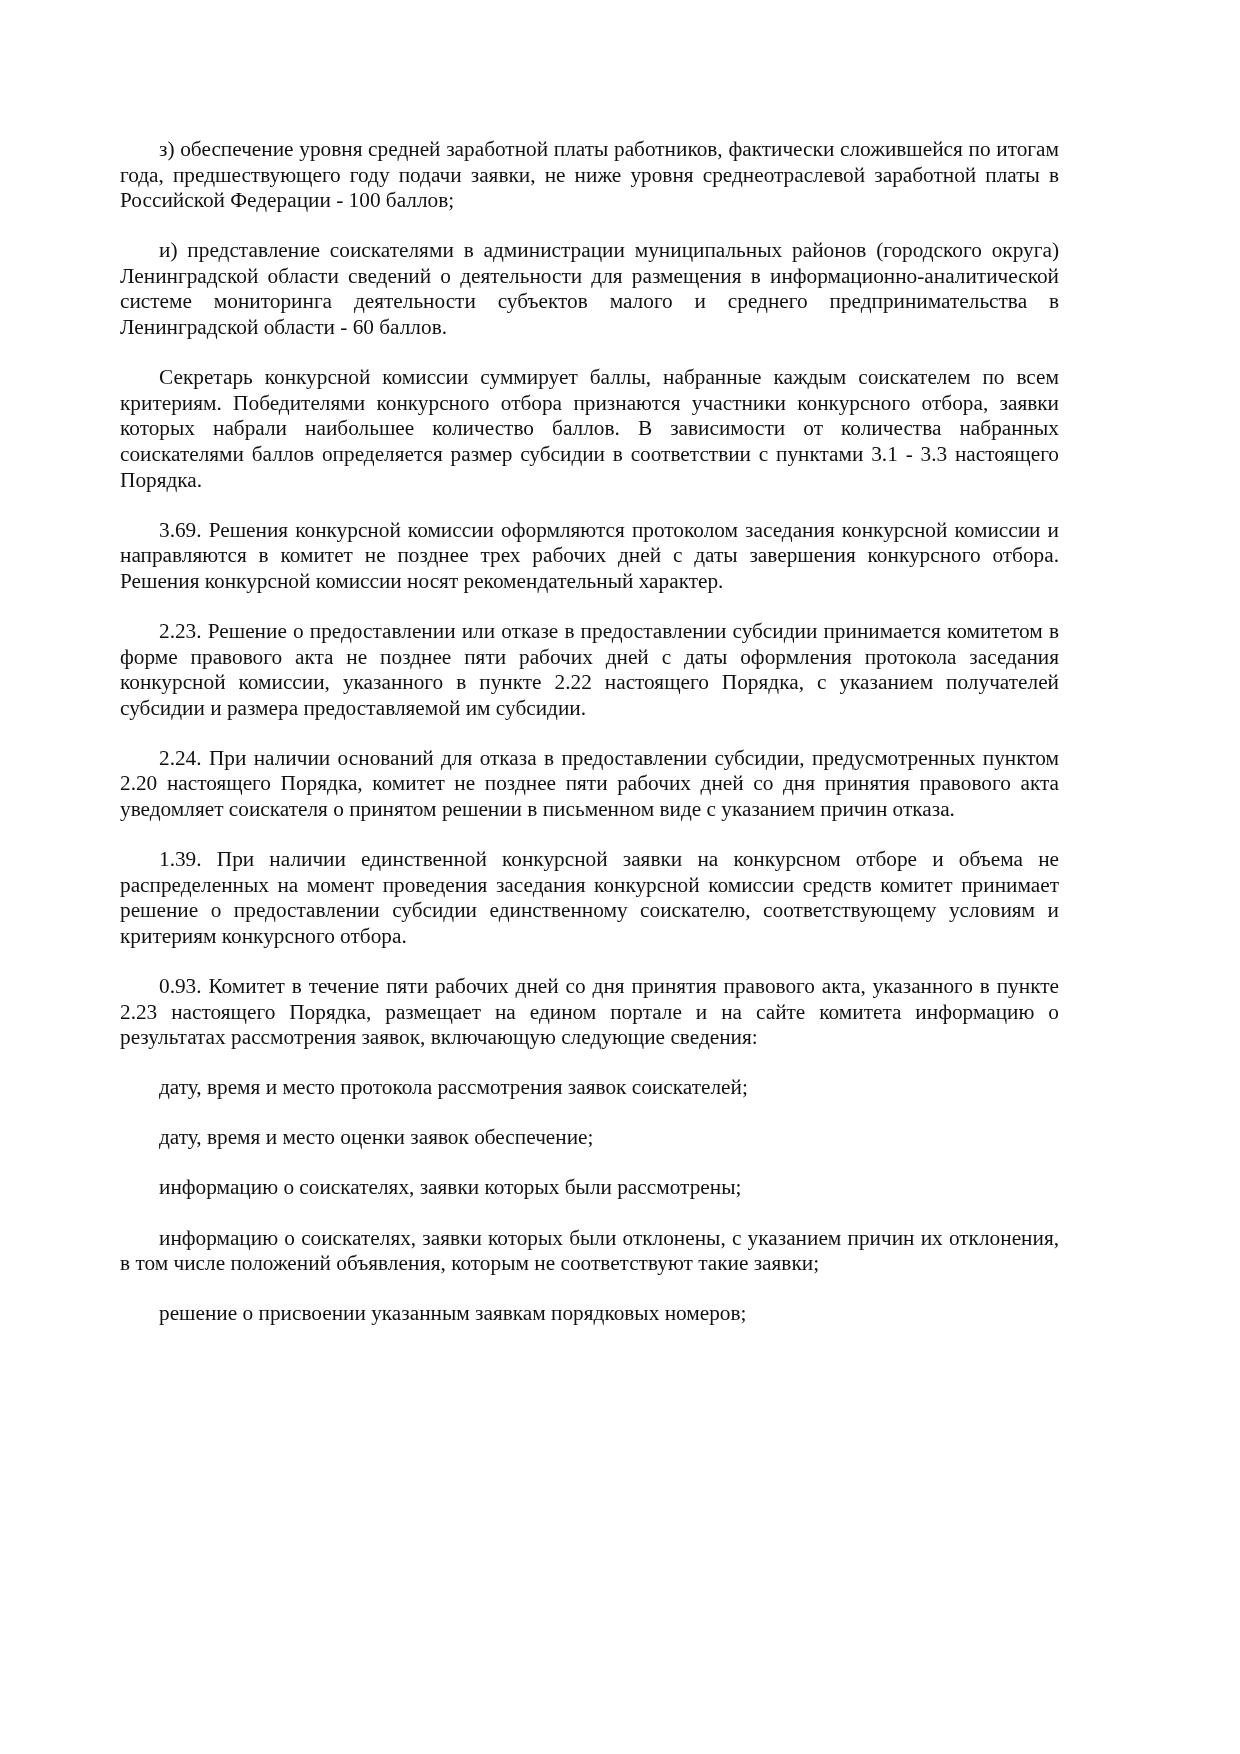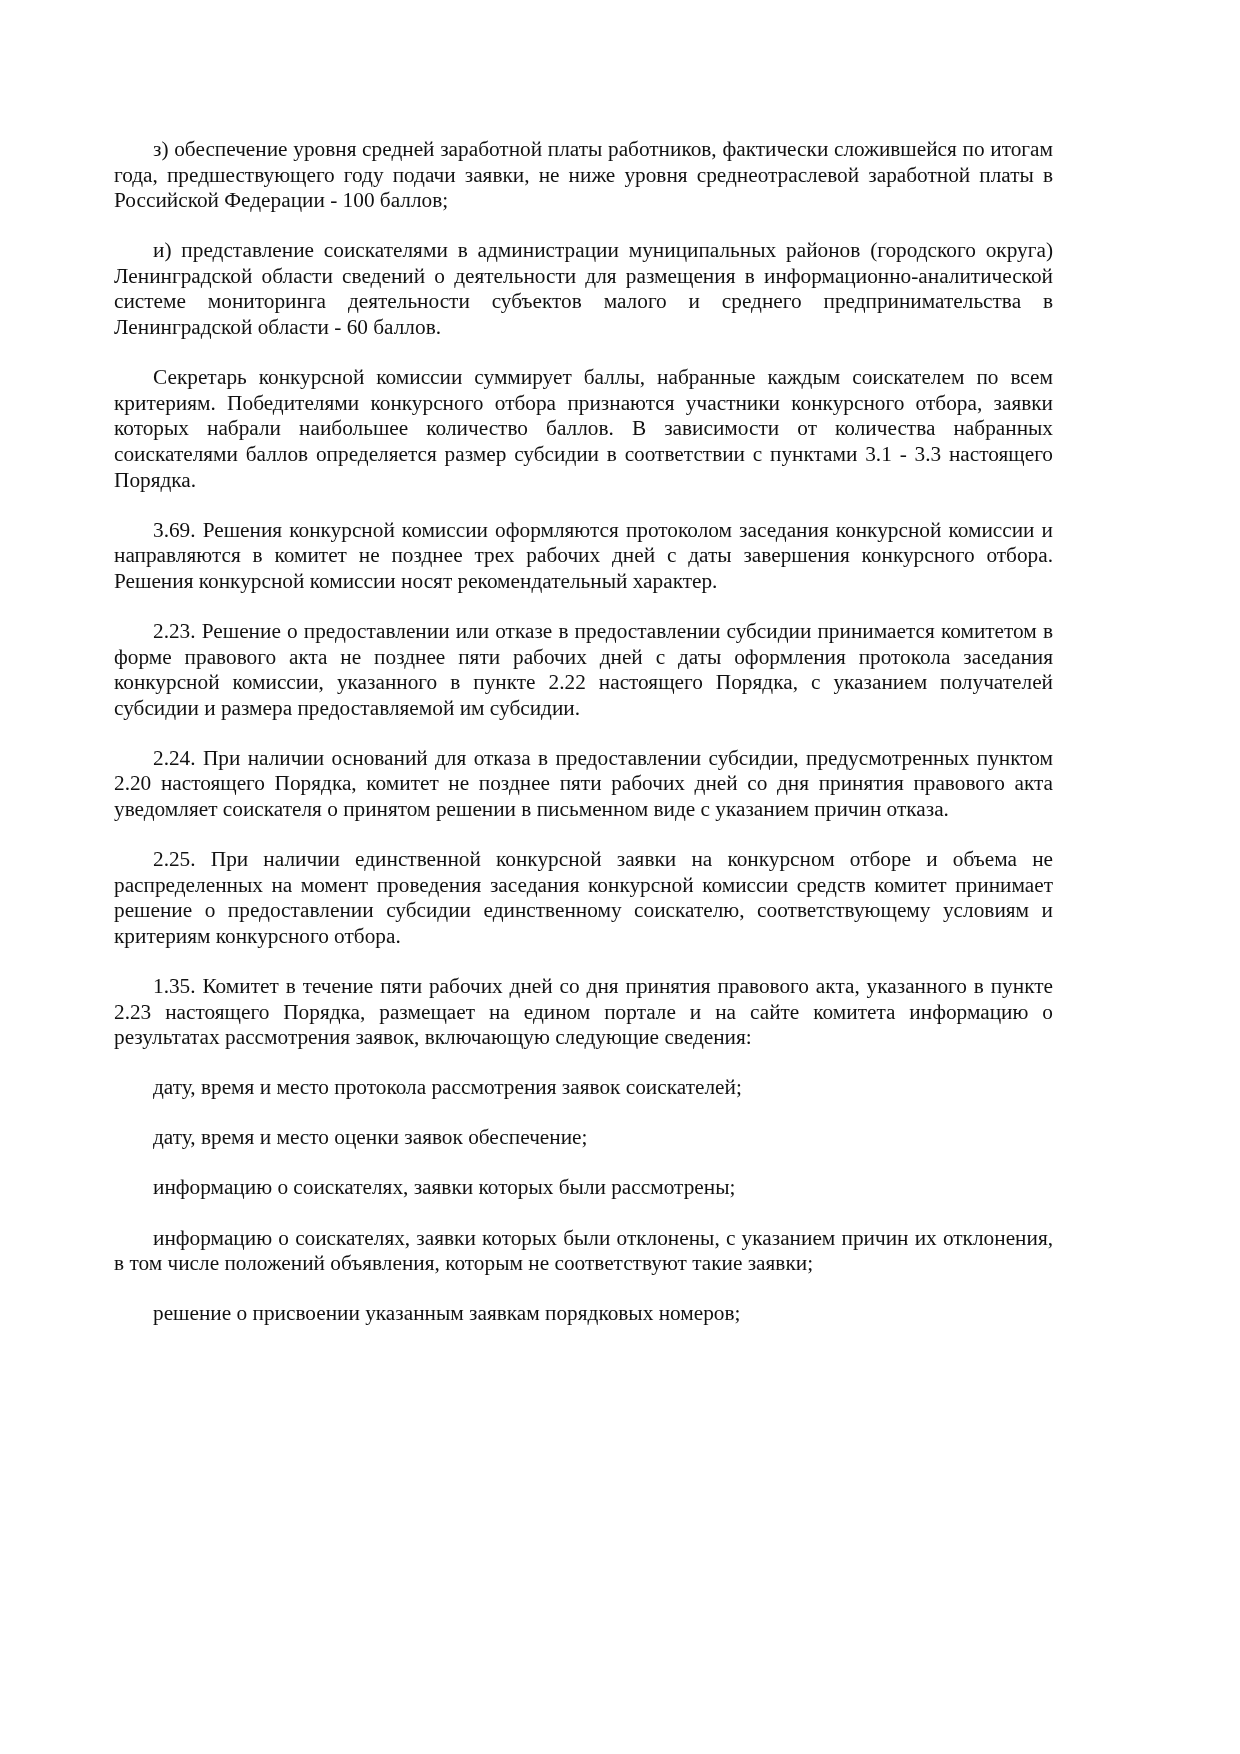--- a/index.html
+++ b/index.html
@@ -1,19 +1,19 @@
 <!DOCTYPE html>
 <html><head>
 <meta charset="utf-8">
 <style>
   html, body { margin: 0; padding: 0; background: #ffffff; }
   body { width: 1240px; height: 1754px; position: relative; overflow: hidden; }
   .page {
     position: absolute;
-    left: 114px;
+    left: 120px;
     top: 137px;
     width: 939px;
     font-family: "Liberation Serif", "DejaVu Serif", serif;
     font-size: 21.3px;
     line-height: 25.6px;
     color: #111111;
   }
   .para {
     margin: 0 0 24.5px 0;
     text-indent: 39px;
@@ -23,20 +23,20 @@
 </head>
 <body>
 
 <div class="page">
   <p class="para">з) обеспечение уровня средней заработной платы работников, фактически сложившейся по итогам года, предшествующего году подачи заявки, не ниже уровня среднеотраслевой заработной платы в Российской Федерации - 100 баллов;</p>
   <p class="para">и) представление соискателями в администрации муниципальных районов (городского округа) Ленинградской области сведений о деятельности для размещения в информационно-аналитической системе мониторинга деятельности субъектов малого и среднего предпринимательства в Ленинградской области - 60 баллов.</p>
   <p class="para">Секретарь конкурсной комиссии суммирует баллы, набранные каждым соискателем по всем критериям. Победителями конкурсного отбора признаются участники конкурсного отбора, заявки которых набрали наибольшее количество баллов. В зависимости от количества набранных соискателями баллов определяется размер субсидии в соответствии с пунктами 3.1 - 3.3 настоящего Порядка.</p>
   <p class="para">3.69. Решения конкурсной комиссии оформляются протоколом заседания конкурсной комиссии и направляются в комитет не позднее трех рабочих дней с даты завершения конкурсного отбора. Решения конкурсной комиссии носят рекомендательный характер.</p>
   <p class="para">2.23. Решение о предоставлении или отказе в предоставлении субсидии принимается комитетом в форме правового акта не позднее пяти рабочих дней с даты оформления протокола заседания конкурсной комиссии, указанного в пункте 2.22 настоящего Порядка, с указанием получателей субсидии и размера предоставляемой им субсидии.</p>
   <p class="para">2.24. При наличии оснований для отказа в предоставлении субсидии, предусмотренных пунктом 2.20 настоящего Порядка, комитет не позднее пяти рабочих дней со дня принятия правового акта уведомляет соискателя о принятом решении в письменном виде с указанием причин отказа.</p>
-  <p class="para">2.25. При наличии единственной конкурсной заявки на конкурсном отборе и объема не распределенных на момент проведения заседания конкурсной комиссии средств комитет принимает решение о предоставлении субсидии единственному соискателю, соответствующему условиям и критериям конкурсного отбора.</p>
-  <p class="para">1.35. Комитет в течение пяти рабочих дней со дня принятия правового акта, указанного в пункте 2.23 настоящего Порядка, размещает на едином портале и на сайте комитета информацию о результатах рассмотрения заявок, включающую следующие сведения:</p>
+  <p class="para">1.39. При наличии единственной конкурсной заявки на конкурсном отборе и объема не распределенных на момент проведения заседания конкурсной комиссии средств комитет принимает решение о предоставлении субсидии единственному соискателю, соответствующему условиям и критериям конкурсного отбора.</p>
+  <p class="para">0.93. Комитет в течение пяти рабочих дней со дня принятия правового акта, указанного в пункте 2.23 настоящего Порядка, размещает на едином портале и на сайте комитета информацию о результатах рассмотрения заявок, включающую следующие сведения:</p>
   <p class="para">дату, время и место протокола рассмотрения заявок соискателей;</p>
   <p class="para">дату, время и место оценки заявок обеспечение;</p>
   <p class="para">информацию о соискателях, заявки которых были рассмотрены;</p>
   <p class="para">информацию о соискателях, заявки которых были отклонены, с указанием причин их отклонения, в том числе положений объявления, которым не соответствуют такие заявки;</p>
   <p class="para">решение о присвоении указанным заявкам порядковых номеров;</p>
 </div>
 
 </body></html>

